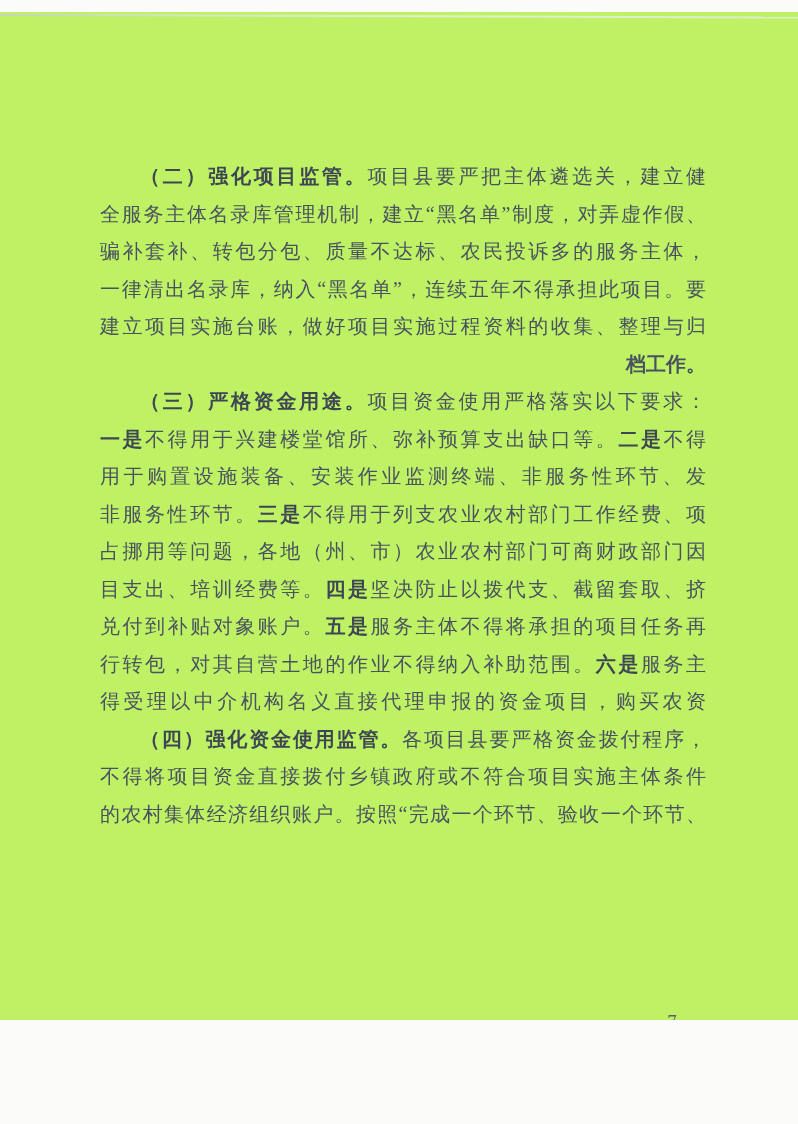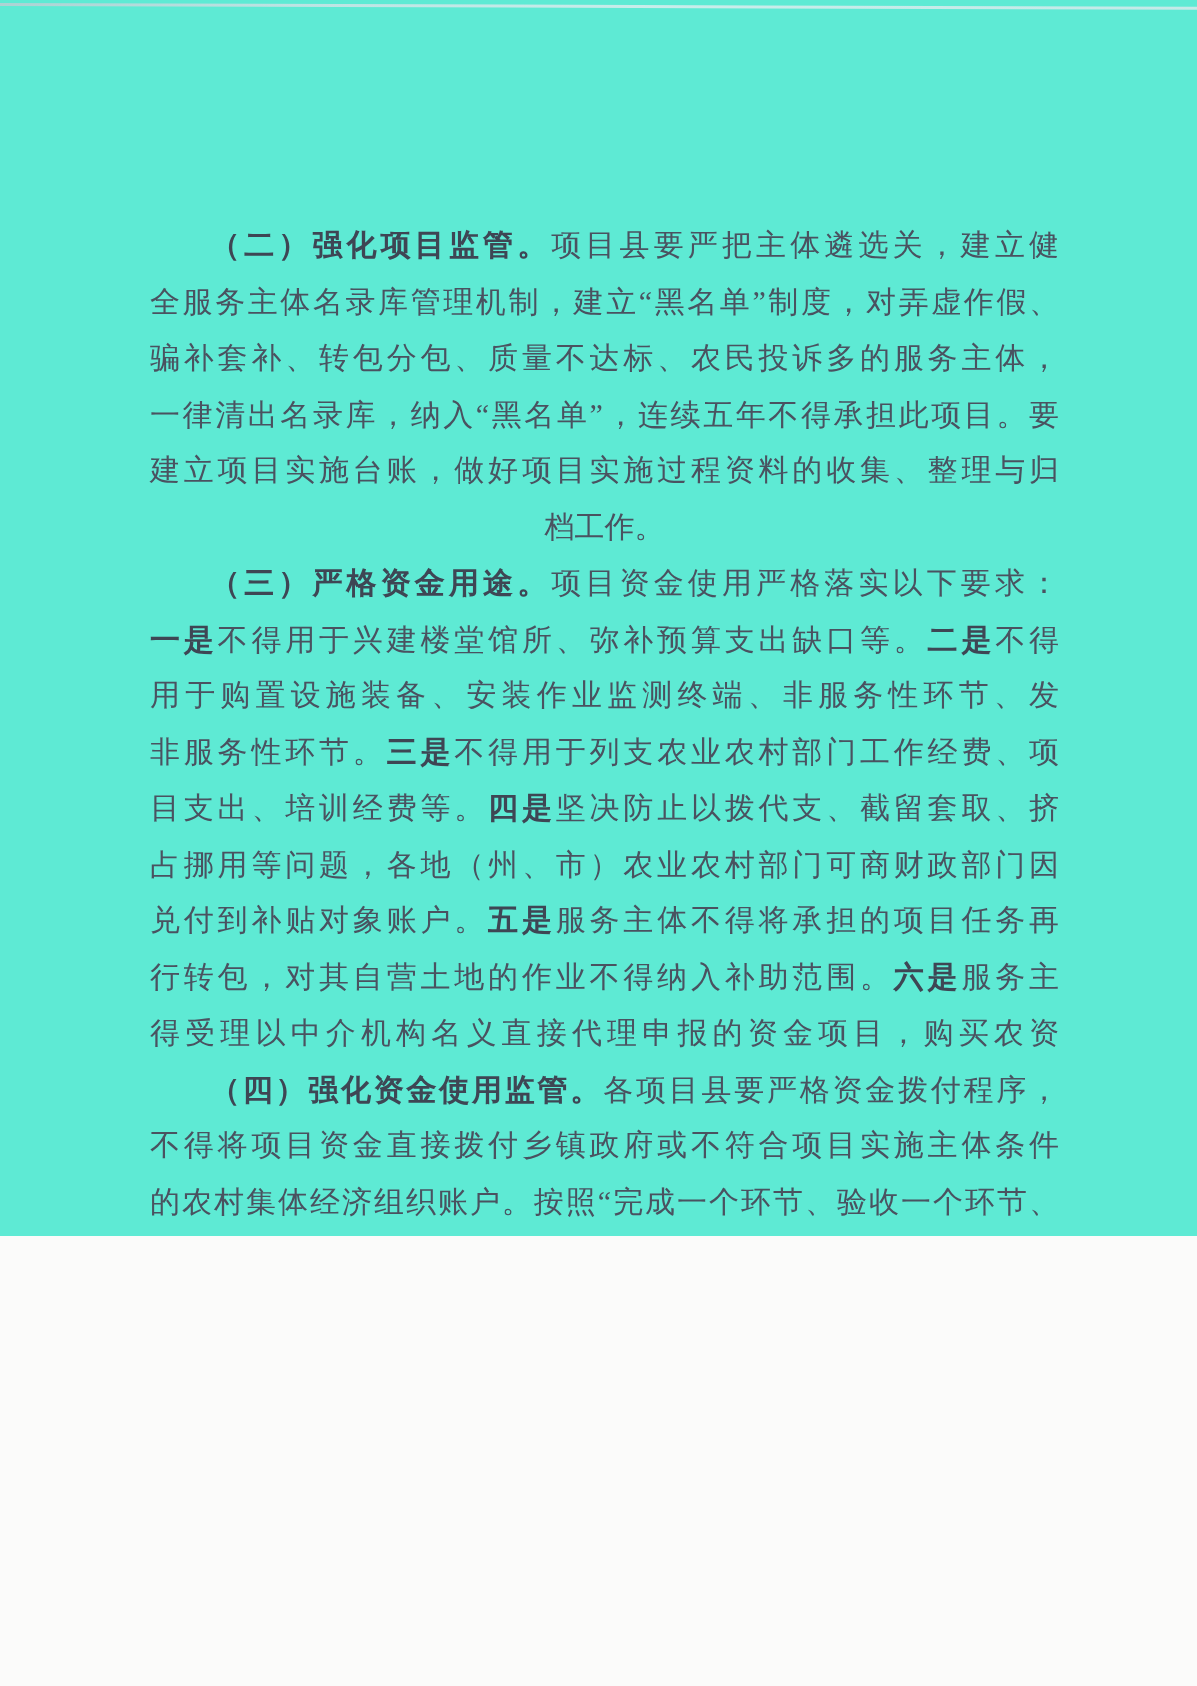--- a/index.html
+++ b/index.html
@@ -4,23 +4,23 @@
 <title>Scanned Document Page</title>
 <style>
   html, body {
     margin: 0;
     padding: 0;
     background: #fbfbfa;
   }
   .page {
     position: relative;
     width: 798px;
-    height: 824px;
-    margin: 0 auto;
-    background: #5eead4;
+    height: 1008px;
+    margin: 12px auto;
+    background: #bef264;
     overflow: hidden;
     font-family: "Liberation Serif", "DejaVu Serif", serif;
   }
   
   .scan-edge-top {
     position: absolute;
     top: 2px; left: -4px;
     width: 810px; height: 2px;
     background: linear-gradient(to right, #c6cad3 0%, #dde1e8 25%, #ecEEf2 55%, #e6e9ee 100%);
     transform: rotate(0.18deg);
@@ -50,21 +50,22 @@
     font-size: 20px;
     white-space: normal;
     overflow: visible;
   }
   .line.fill {
     text-align: justify;
     text-align-last: justify;
     text-justify: inter-character;
   }
   .line.nofill {
-    text-align: center;
+    text-align: right;
+    font-weight: bold;
   }
   .line.indent {
     text-indent: 40px;
   }
   .b {
     font-weight: 700;
     color: #3e4654;
   }
   .page-number {
     position: absolute;
@@ -92,22 +93,22 @@
         <div class="line fill"><span>骗补套补、转包分包、质量不达标、农民投诉多的服务主体，</span></div>
         <div class="line fill"><span>一律清出名录库，纳入“黑名单”，连续五年不得承担此项目。要</span></div>
         <div class="line fill"><span>建立项目实施台账，做好项目实施过程资料的收集、整理与归</span></div>
         <div class="line nofill"><span>档工作。</span></div>
       </div>
       <div class="para">
         <div class="line fill indent"><span class="b">（三）严格资金用途。</span><span>项目资金使用严格落实以下要求：</span></div>
         <div class="line fill"><span class="b">一是</span><span>不得用于兴建楼堂馆所、弥补预算支出缺口等。</span><span class="b">二是</span><span>不得</span></div>
         <div class="line fill"><span>用于购置设施装备、安装作业监测终端、非服务性环节、发</span></div>
         <div class="line fill"><span>非服务性环节。</span><span class="b">三是</span><span>不得用于列支农业农村部门工作经费、项</span></div>
+        <div class="line fill"><span>占挪用等问题，各地（州、市）农业农村部门可商财政部门因</span></div>
         <div class="line fill"><span>目支出、培训经费等。</span><span class="b">四是</span><span>坚决防止以拨代支、截留套取、挤</span></div>
-        <div class="line fill"><span>占挪用等问题，各地（州、市）农业农村部门可商财政部门因</span></div>
         <div class="line fill"><span>兑付到补贴对象账户。</span><span class="b">五是</span><span>服务主体不得将承担的项目任务再</span></div>
         <div class="line fill"><span>行转包，对其自营土地的作业不得纳入补助范围。</span><span class="b">六是</span><span>服务主</span></div>
         <div class="line fill"><span>得受理以中介机构名义直接代理申报的资金项目，购买农资</span></div>
       </div>
       <div class="para">
         <div class="line fill indent"><span class="b">（四）强化资金使用监管。</span><span>各项目县要严格资金拨付程序，</span></div>
         <div class="line fill"><span>不得将项目资金直接拨付乡镇政府或不符合项目实施主体条件</span></div>
         <div class="line fill"><span>的农村集体经济组织账户。按照“完成一个环节、验收一个环节、</span></div>
       </div>
     </div>

